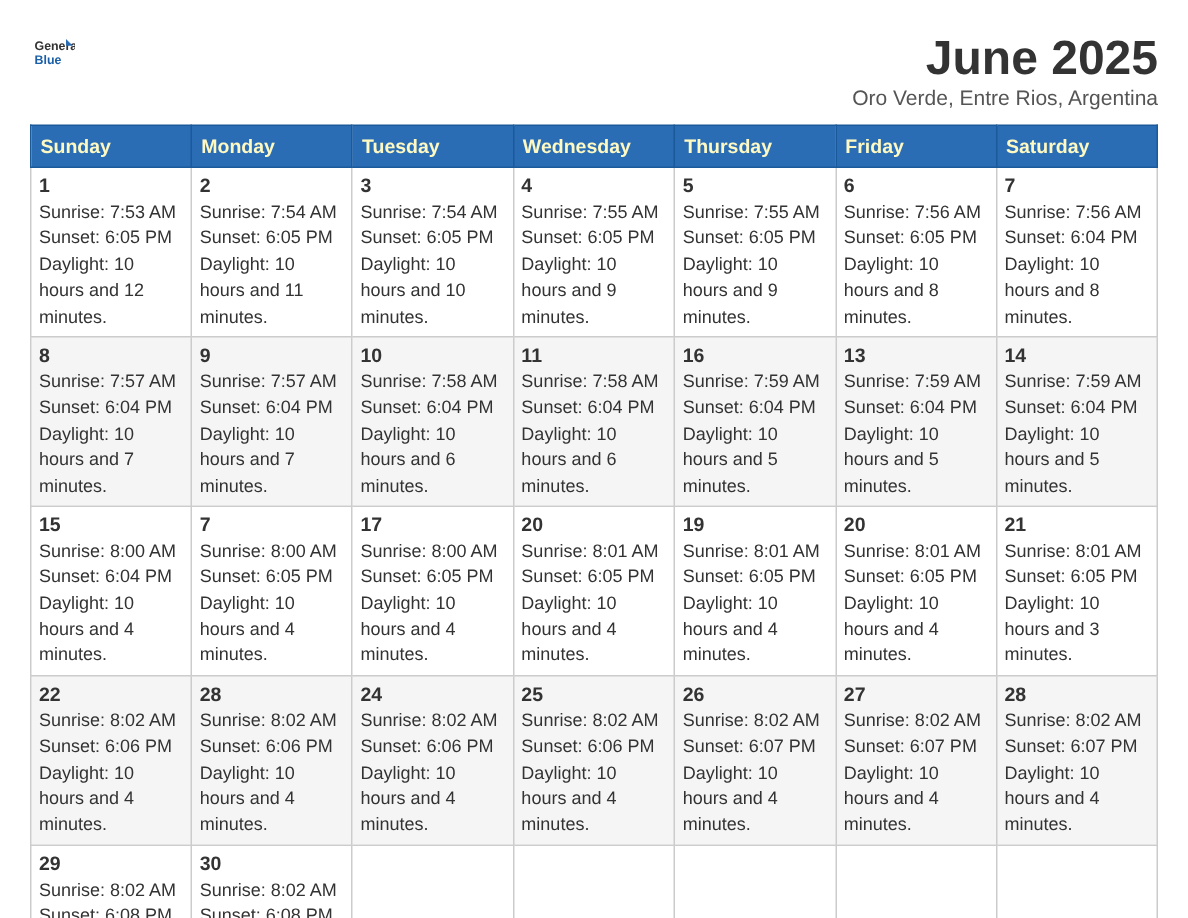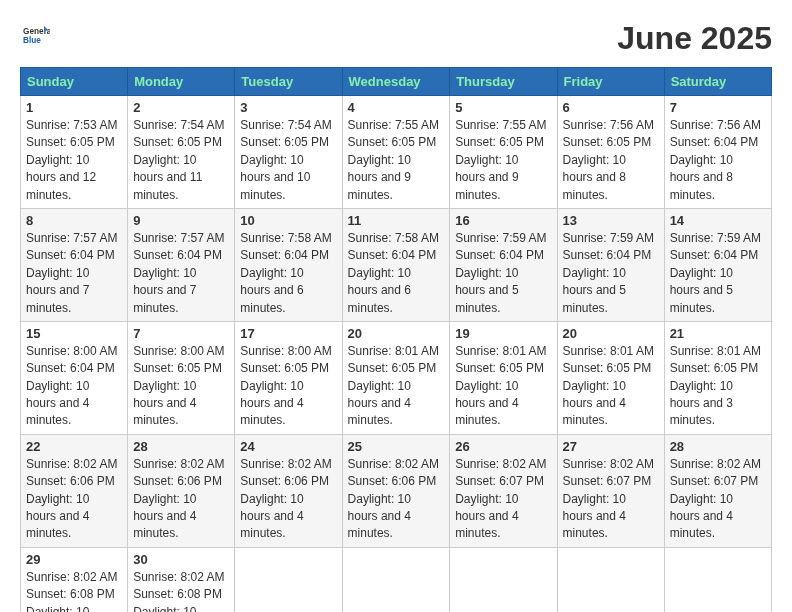--- a/index.html
+++ b/index.html
@@ -43,21 +43,21 @@
       font-size: 14px;
       color: #555;
     }
     .calendar {
       width: 100%;
       border-collapse: collapse;
       border: 1px solid #ccc;
     }
     .calendar th {
       background-color: #2a6db5;
-      color: #86efac;
+      color: #fef9c3;
       text-align: left;
       padding: 6px 6px;
       font-size: 13px;
       font-weight: bold;
       border: 1px solid #1a5a9a;
     }
     .calendar td {
       vertical-align: top;
       border: 1px solid #ccc;
       padding: 4px 5px;
@@ -95,20 +95,21 @@
       <rect x="2" y="2" width="36" height="36" rx="4" fill="#fff"></rect>
       <text x="4" y="18" font-size="11" font-weight="bold" fill="#333" font-family="Arial">General</text>
       <text x="4" y="30" font-size="11" font-weight="bold" fill="#1a5fa8" font-family="Arial">Blue</text>
       <polygon points="32,8 38,14 32,14" fill="#2a6db5"></polygon>
     </svg>
     <div class="logo-text">
     </div>
   </div>
   <div class="title-block">
     <div class="month-title">June 2025</div>
+    <div class="subtitle">Oro Verde, Entre Rios, Argentina</div>
   </div>
 </div>
 
 <table class="calendar">
   <thead>
     <tr>
     <th>Sunday</th>
         <th>Monday</th>
         <th>Tuesday</th>
         <th>Wednesday</th>

